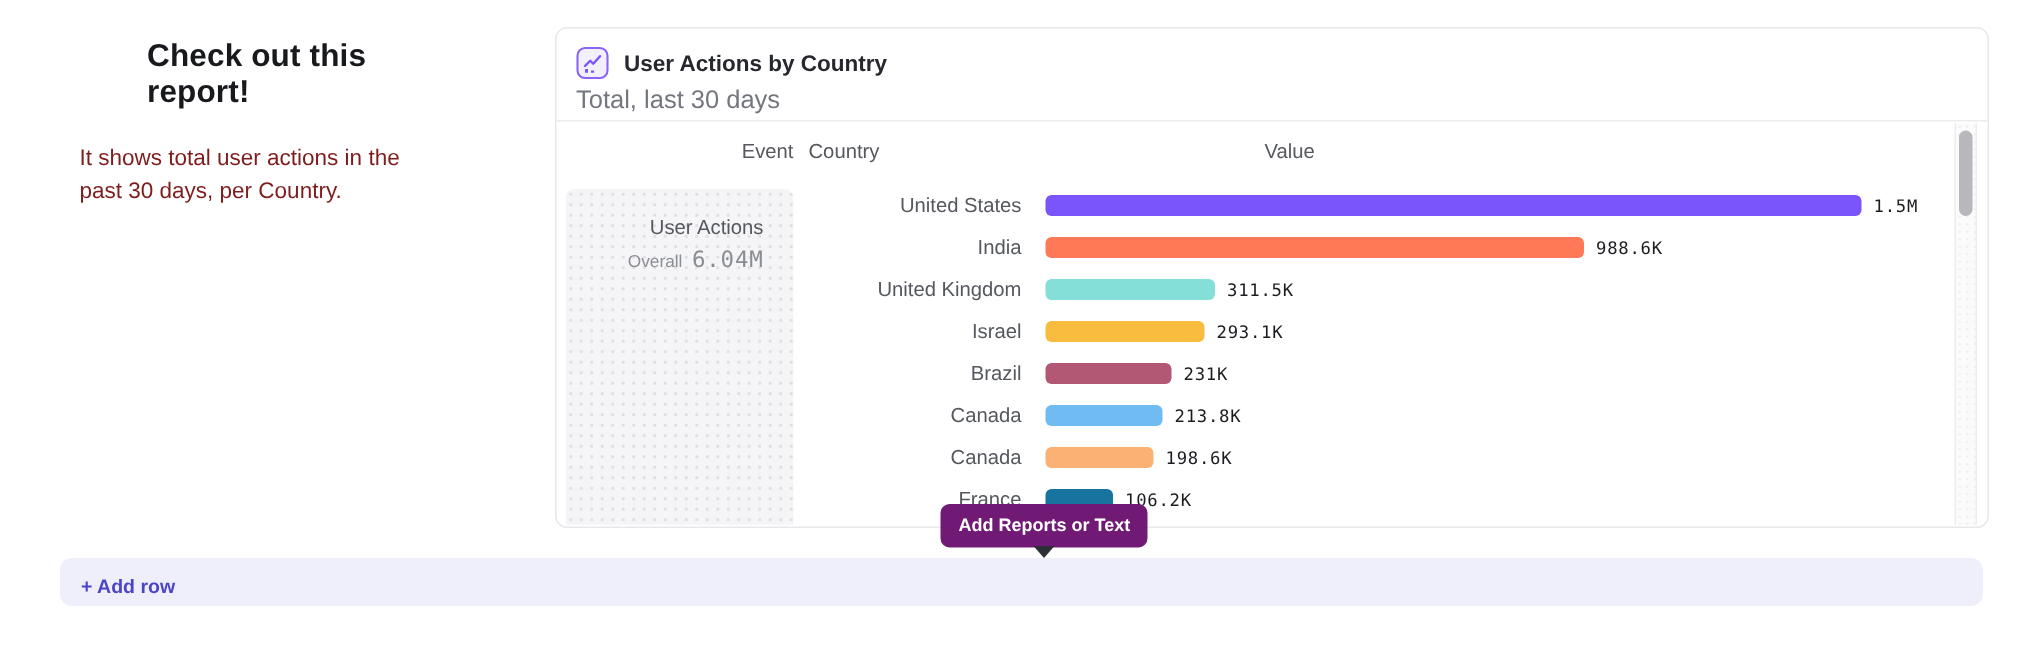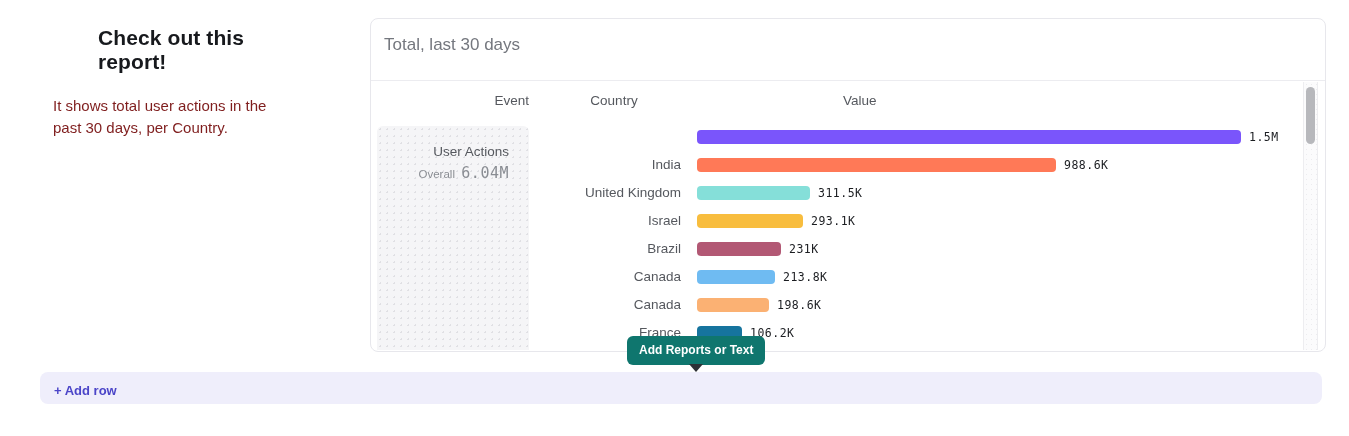--- a/index.html
+++ b/index.html
@@ -15,21 +15,21 @@
   .card-header { position:relative; height:62px; border-bottom:1px solid #ececf0; padding:12px 14px 0 13px; }
   .title-row { display:flex; align-items:center; gap:10px; }
   .chart-icon { width:22px; height:22px; flex:0 0 22px; display:inline-block; }
   .card-title { font-size:15px; font-weight:700; color:#26282e; }
   .card-subtitle { margin-top:4px; font-size:17px; color:#74777e; }
 
   .card-body { position:absolute; top:63px; left:0; right:0; bottom:0; overflow:hidden; border-radius:0 0 8px 8px; }
 
   .col { position:absolute; top:11px; font-size:13.5px; color:#55585e; }
   .col-event   { left:6px;   width:152px; text-align:right; }
-  .col-country { left:168px; width:150px; text-align:center; }
+  .col-country { left:168px; width:150px; text-align:left; }
   .col-value   { left:472px; width:150px; text-align:left; }
 
   .event-cell { position:absolute; left:6px; top:44px; width:152px; bottom:1px;
     background-color:#f5f5f7;
     background-image:radial-gradient(circle, #e0e0e4 1px, transparent 1px);
     background-size:7px 7px; border-radius:6px 6px 0 0; text-align:right; padding:18px 20px 0 0; }
   .event-name { font-size:13.5px; color:#55585e; }
   .event-overall { margin-top:5px; font-size:11.5px; color:#8a8d93; }
   .event-overall .mono { font-family:"DejaVu Sans Mono", monospace; font-size:15px; letter-spacing:.5px; }
 
@@ -37,55 +37,67 @@
   .row { position:relative; height:28px; }
   .row .country { position:absolute; left:0; top:0; width:310px; height:28px; line-height:28px; text-align:right; font-size:13.5px; color:#55585e; }
   .row .bar { position:absolute; left:326px; top:7px; height:14px; border-radius:4px; }
   .row .val { position:absolute; top:0; height:28px; line-height:29px; font-family:"DejaVu Sans Mono", monospace; font-size:11.5px; color:#1b1d21; letter-spacing:.5px; }
 
   .scrollbar-track { position:absolute; right:7px; top:0; bottom:1px; width:15px; background:#fbfbfc; border-left:1px solid #ededf0; border-right:1px solid #ededf0;
     background-image:radial-gradient(circle, #ececef .7px, transparent .7px); background-size:5px 5px; }
   .scrollbar-thumb { position:absolute; left:2px; top:5px; width:9px; height:57px; background:#b7b8bc; border-radius:5px; }
 
   
-  .tooltip { position:absolute; left:627px; top:336px; background:#0f766e; color:#fff; font-size:12px; font-weight:700; padding:7px 12px 8px; border-radius:6px; white-space:nowrap; z-index:5; }
+  .tooltip { position:absolute; left:627px; top:336px; background:#701a75; color:#fff; font-size:12px; font-weight:700; padding:7px 12px 8px; border-radius:6px; white-space:nowrap; z-index:5; }
   .tooltip-arrow { position:absolute; left:50%; bottom:-7px; margin-left:-7px; width:0; height:0; border-left:7px solid transparent; border-right:7px solid transparent; border-top:8px solid #2d3036; }
 
   
   .add-row-bar { position:absolute; left:40px; top:372px; width:1282px; height:32px; background:#efeefb; border-radius:8px; cursor:pointer; }
   .add-row-bar span { display:inline-block; margin:11px 0 0 14px; font-size:13px; font-weight:600; color:#4b45c8; }
 </style>
 </head>
 <body>
 
 <div class="left-block">
   <h1>Check out this report!</h1>
   <p>It shows total user actions in the past 30 days, per Country.</p>
 </div>
 
 <div class="card">
   <div class="card-header">
+    <div class="title-row">
+      <span class="chart-icon">
+        <svg width="22" height="22" viewBox="0 0 22 22">
+          <rect x="1" y="1" width="20" height="20" rx="5" fill="#f3f0fe" stroke="#8a63f9" stroke-width="1.4"></rect>
+          <polyline points="6,13 9.5,9.5 11.5,11.5 16,6.5" fill="none" stroke="#7a55fb" stroke-width="1.6" stroke-linecap="round" stroke-linejoin="round"></polyline>
+          <rect x="6" y="15" width="2" height="2.5" fill="#7a55fb"></rect>
+          <rect x="10" y="16" width="2" height="1.5" fill="#7a55fb"></rect>
+        </svg>
+      </span>
+      <span class="card-title">User Actions by Country</span>
+    </div>
     <div class="card-subtitle">Total, last 30 days</div>
   </div>
 
   <div class="card-body">
     <span class="col col-event">Event</span>
     <span class="col col-country">Country</span>
     <span class="col col-value">Value</span>
 
     <div class="event-cell">
       <div class="event-name">User Actions</div>
       <div class="event-overall">
         <span>Overall</span>&nbsp;
         <span class="mono">6.04M</span>
       </div>
     </div>
 
     <div class="rows" id="rows">
         <div class="row">
+          <span class="country">United States</span>
           <div class="bar" style="width: 544px; background: rgb(122, 85, 251);"></div>
           <span class="val" style="left: 878px;">1.5M</span>
         </div>
         <div class="row">
           <span class="country">India</span>
           <div class="bar" style="width: 359px; background: rgb(255, 121, 87);"></div>
           <span class="val" style="left: 693px;">988.6K</span>
         </div>
         <div class="row">
           <span class="country">United Kingdom</span>

